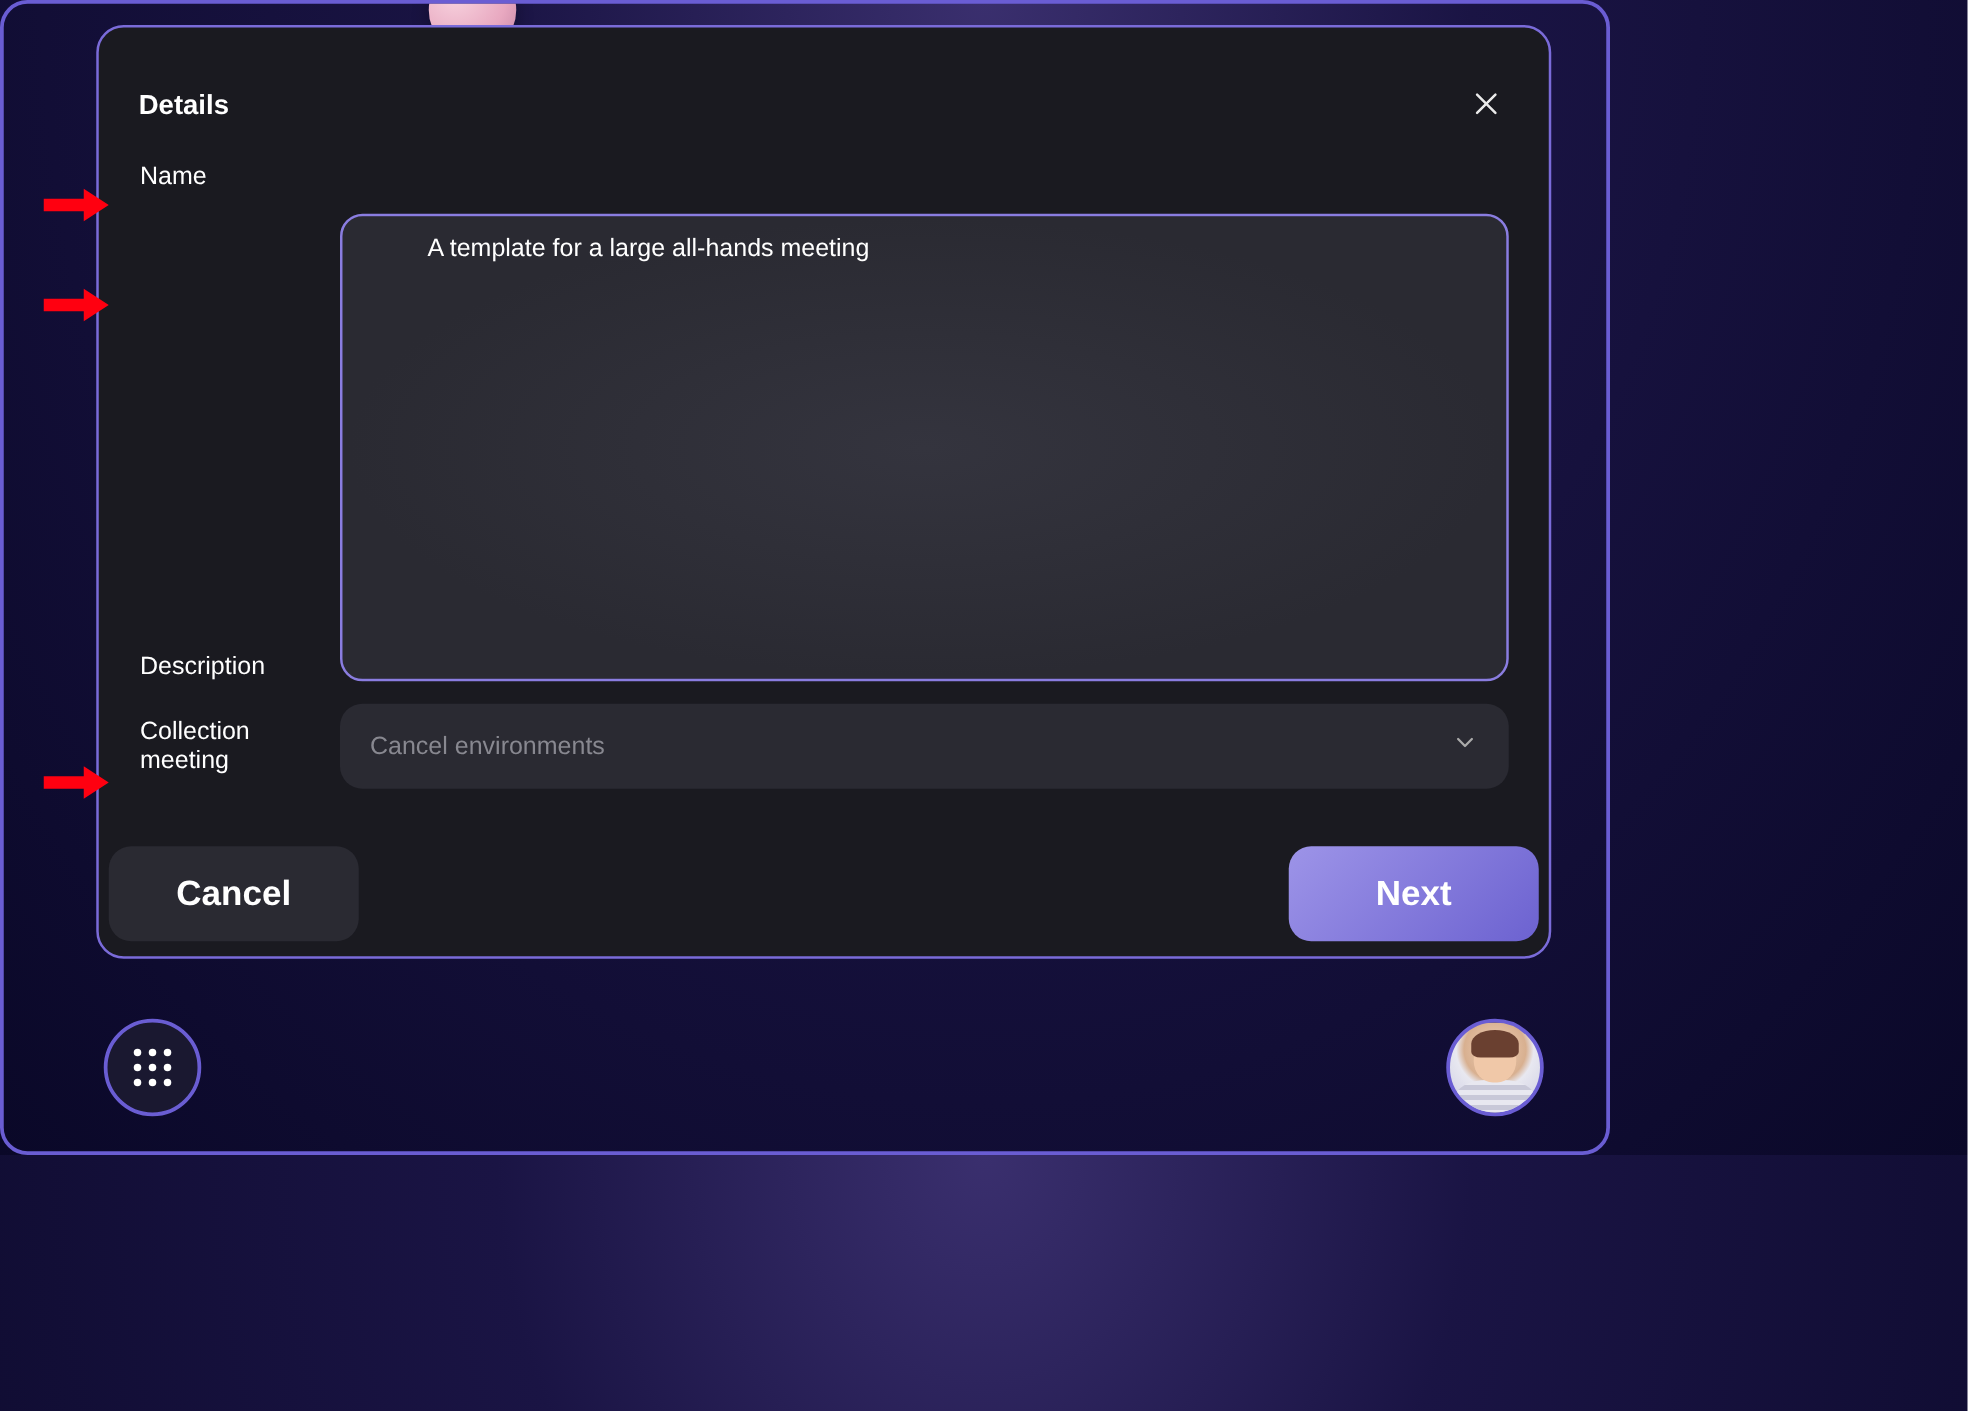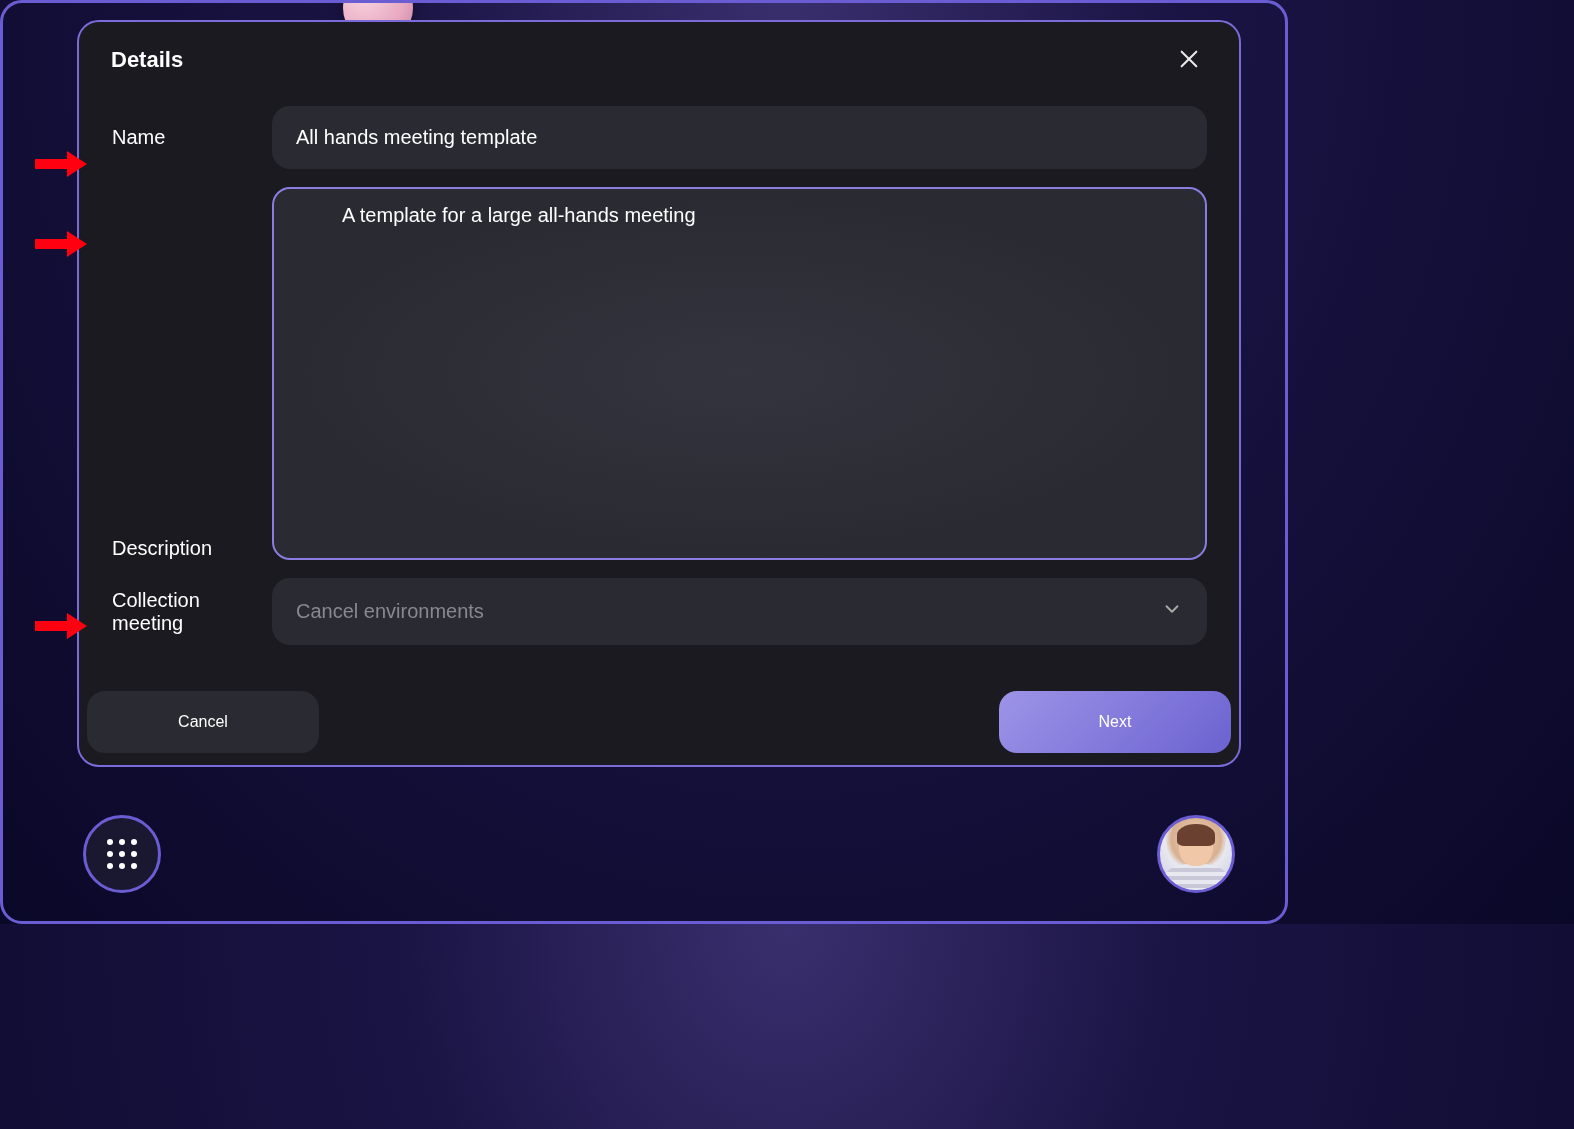--- a/index.html
+++ b/index.html
@@ -43,20 +43,21 @@
       flex-direction: column;
       padding: 0;
     }
 
     .modal-header {
       display: flex;
       align-items: center;
       justify-content: space-between;
       padding: 20px 32px 18px 32px;
       flex-shrink: 0;
+      margin-top: 24px;
     }
     .modal-title {
       color: #ffffff;
       font-size: 22px;
       font-weight: 600;
     }
     .close-btn {
       width: 36px;
       height: 36px;
       display: flex;
@@ -146,26 +147,26 @@
     .modal-footer {
       display: flex;
       align-items: center;
       justify-content: space-between;
       padding: 10px 8px 12px 8px;
       flex-shrink: 0;
     }
     .btn {
       border: none;
       border-radius: 18px;
-      font-size: 16px;
-      font-weight: 400;
+      font-size: 28px;
+      font-weight: 700;
       padding: 22px 0;
       cursor: pointer;
       font-family: inherit;
-      width: 232px;
+      width: 200px;
       text-align: center;
     }
     .btn-cancel {
       background: #2a2a32;
       color: #ffffff;
     }
     .btn-next {
       background: linear-gradient(135deg, #9d94e8, #6c62d0);
       color: #ffffff;
     }
@@ -264,23 +265,20 @@
           <line x1="20" y1="4" x2="4" y2="20"></line>
         </svg>
       </span>
     </button>
   </div>
 
   <div class="modal-body">
 
     <div class="form-row single-line">
       <div class="form-label">Name</div>
-      <div class="form-field">
-        <input class="text-input" type="text" value="All hands meeting template" style="">
-      </div>
     </div>
 
     <div class="form-row">
       <div class="form-label">Description</div>
       <div class="form-field textarea-wrap">
         <textarea class="textarea" style="">A template for a large all-hands meeting</textarea>
       </div>
     </div>
 
     <div class="form-row single-line">

